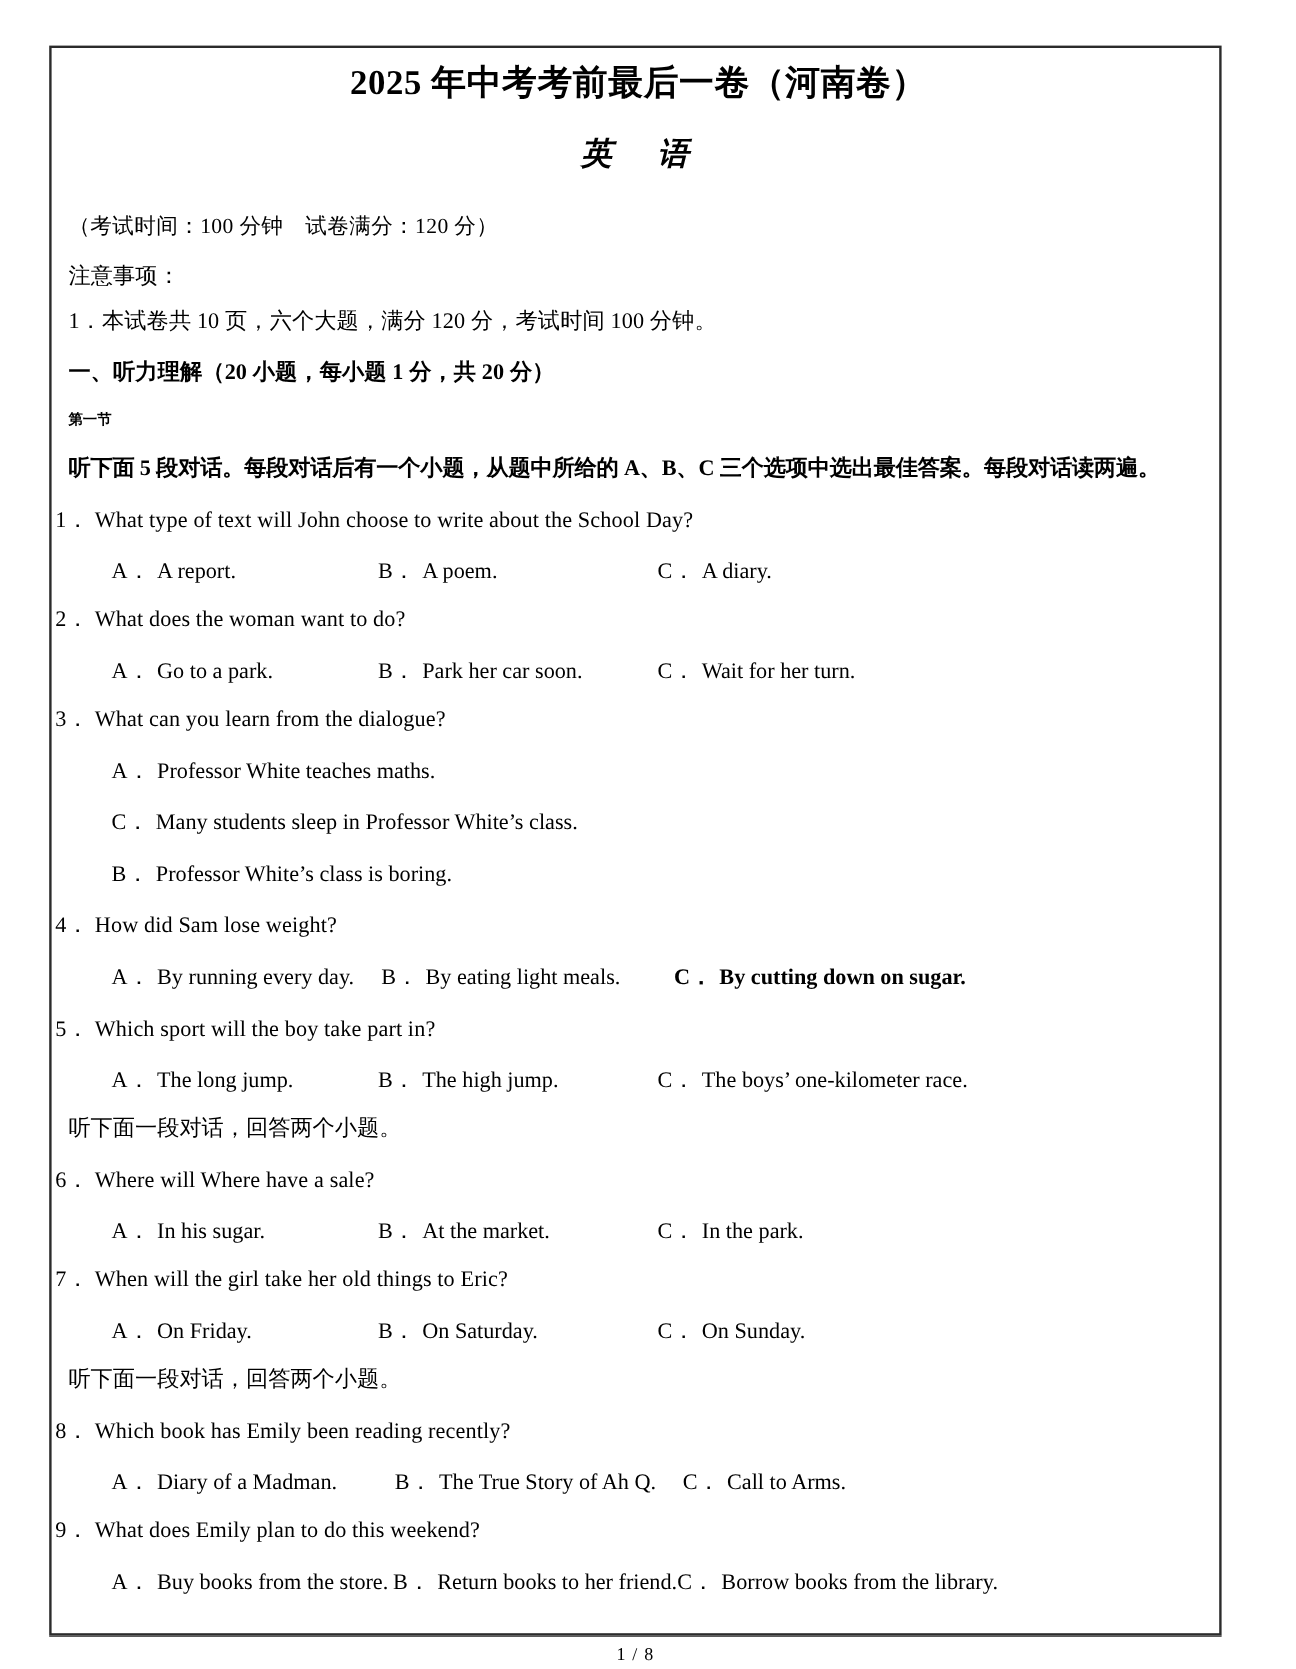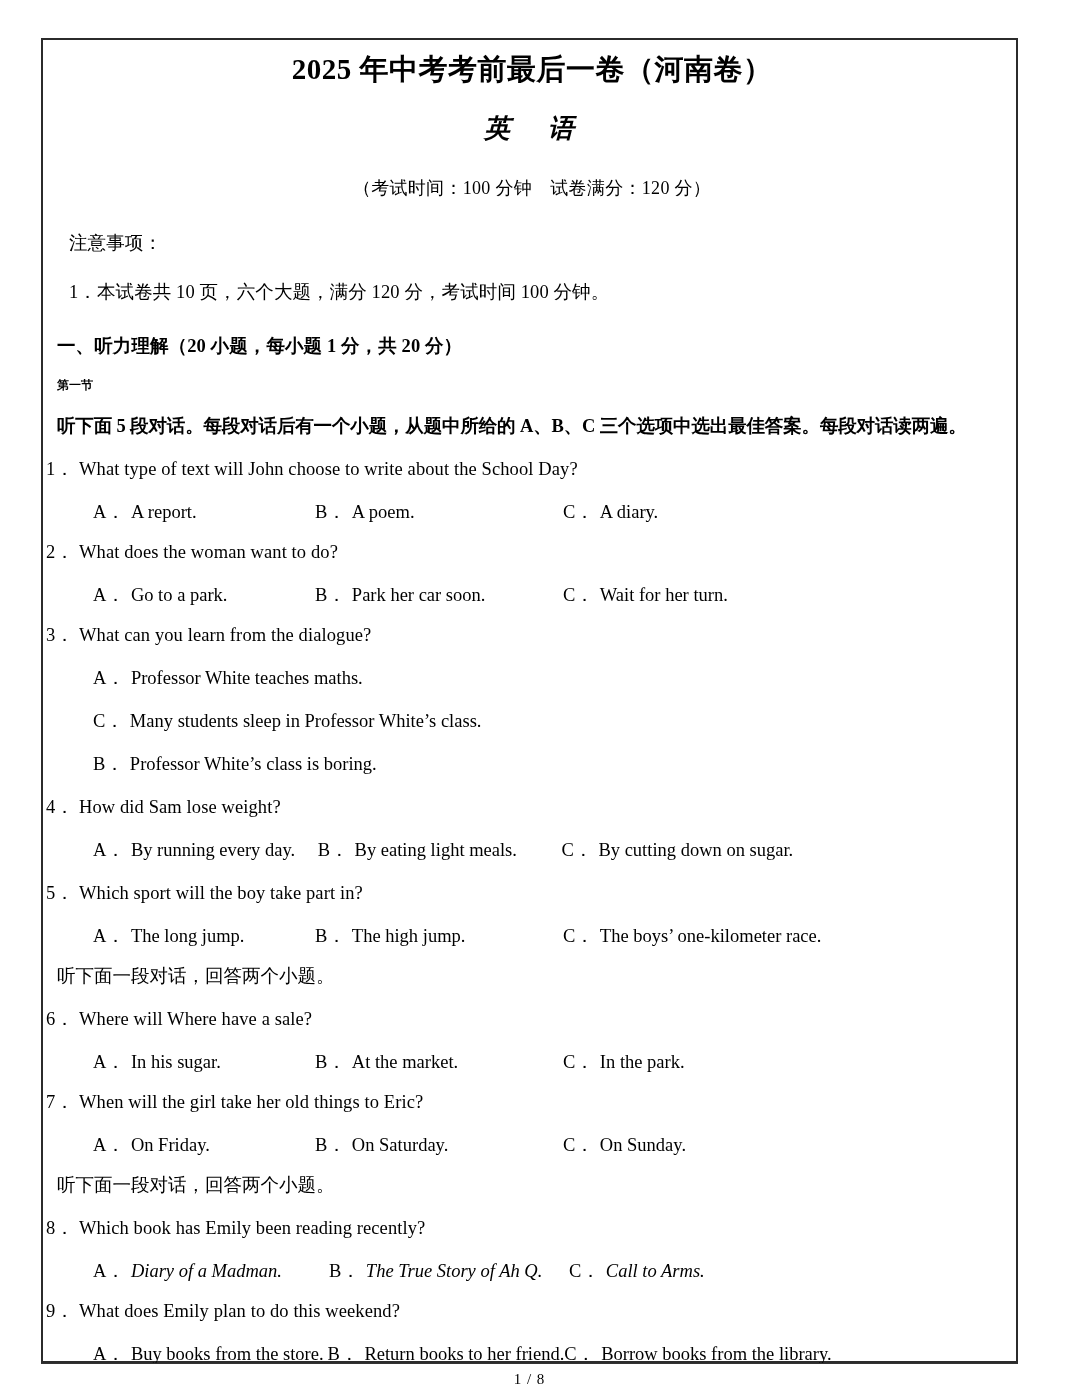--- a/index.html
+++ b/index.html
@@ -49,34 +49,33 @@
     font-size: 26px;
     font-weight: bold;
     text-align: center;
     margin: 0;
     padding-top: 24px;
     letter-spacing: 6px;
     font-style: italic;
   }
   .doc-examinfo {
     font-size: 18px;
-    text-align: center;
     margin: 0;
     padding-top: 30px;
     letter-spacing: 0.3px;
   }
 
   
   .notice-block {
     padding-top: 22px;
   }
   .notice-line {
     font-size: 18.5px;
     line-height: 1.0;
-    margin: 12px;
+    margin: 0;
     padding-bottom: 19px;
     letter-spacing: 0.1px;
   }
 
   
   .section-heading {
     font-size: 18.5px;
     font-weight: bold;
     margin: 0;
     padding-bottom: 19px;
@@ -122,21 +121,21 @@
     position: relative;
     height: 22px;
   }
   .opt-row .opt {
     position: absolute;
     top: 0;
     white-space: nowrap;
   }
   .opt-row .opt.col-a { left: 36px; }
   .opt-row .opt.col-b { left: 258px; }
-  .opt-row .opt.col-c { left: 506px; }
+  .opt-row .opt.col-c { left: 491px; }
 
   
   .opt-stacked {
     font-size: 18.5px;
     margin: 0;
     padding-bottom: 18px;
     padding-left: 36px;
   }
 
   
@@ -157,21 +156,20 @@
     padding-bottom: 18px;
     padding-left: 36px;
     white-space: nowrap;
   }
   .opt-tight .opt { margin-right: 0; }
 
   .opt-label {
     margin-right: 6px;
   }
   .italic-title {
-    font-style: italic;
   }
 
   
   .cue-line {
     font-size: 18.5px;
     margin: 0;
     padding-bottom: 18px;
   }
 
   
@@ -236,21 +234,21 @@
     <div class="opt-stacked"><span class="opt-label">A．</span><span>Professor White teaches maths.</span></div>
     <div class="opt-stacked"><span class="opt-label">C．</span><span>Many students sleep in Professor White’s class.</span></div>
     <div class="opt-stacked"><span class="opt-label">B．</span><span>Professor White’s class is boring.</span></div>
   </div>
 
   <div class="question">
     <div class="q-stem"><span class="q-num">4．</span><span>How did Sam lose weight?</span></div>
     <div class="opt-flow">
       <span class="opt"><span class="opt-label">A．</span><span>By running every day.</span></span>
       <span class="opt"><span class="opt-label">B．</span><span>By eating light meals.</span></span>
-      <span class="opt" style="margin-left:22px;"><span class="opt-label">C．</span><span>By cutting down on sugar.</span></span>
+      <span class="opt" style="margin-left:22px;font-weight:bold;"><span class="opt-label">C．</span><span>By cutting down on sugar.</span></span>
     </div>
   </div>
 
   <div class="question">
     <div class="q-stem"><span class="q-num">5．</span><span>Which sport will the boy take part in?</span></div>
     <div class="opt-row">
       <span class="opt col-a"><span class="opt-label">A．</span><span>The long jump.</span></span>
       <span class="opt col-b"><span class="opt-label">B．</span><span>The high jump.</span></span>
       <span class="opt col-c"><span class="opt-label">C．</span><span>The boys’ one-kilometer race.</span></span>
     </div>

